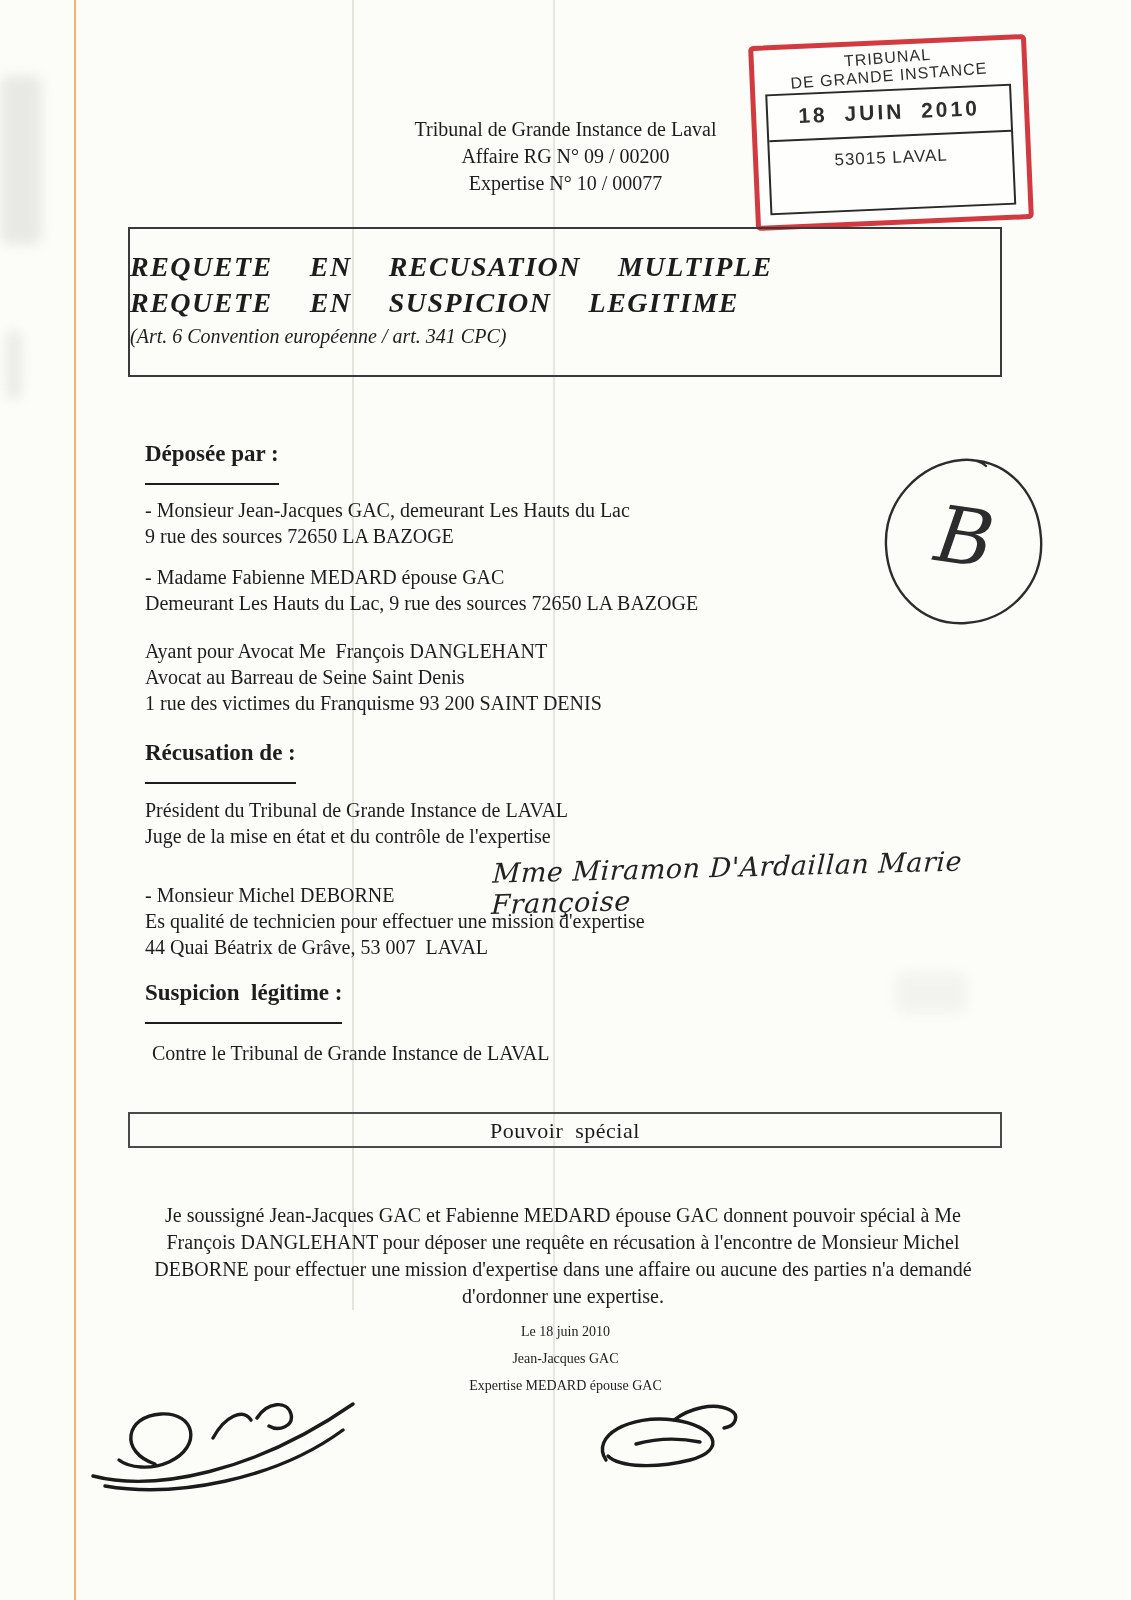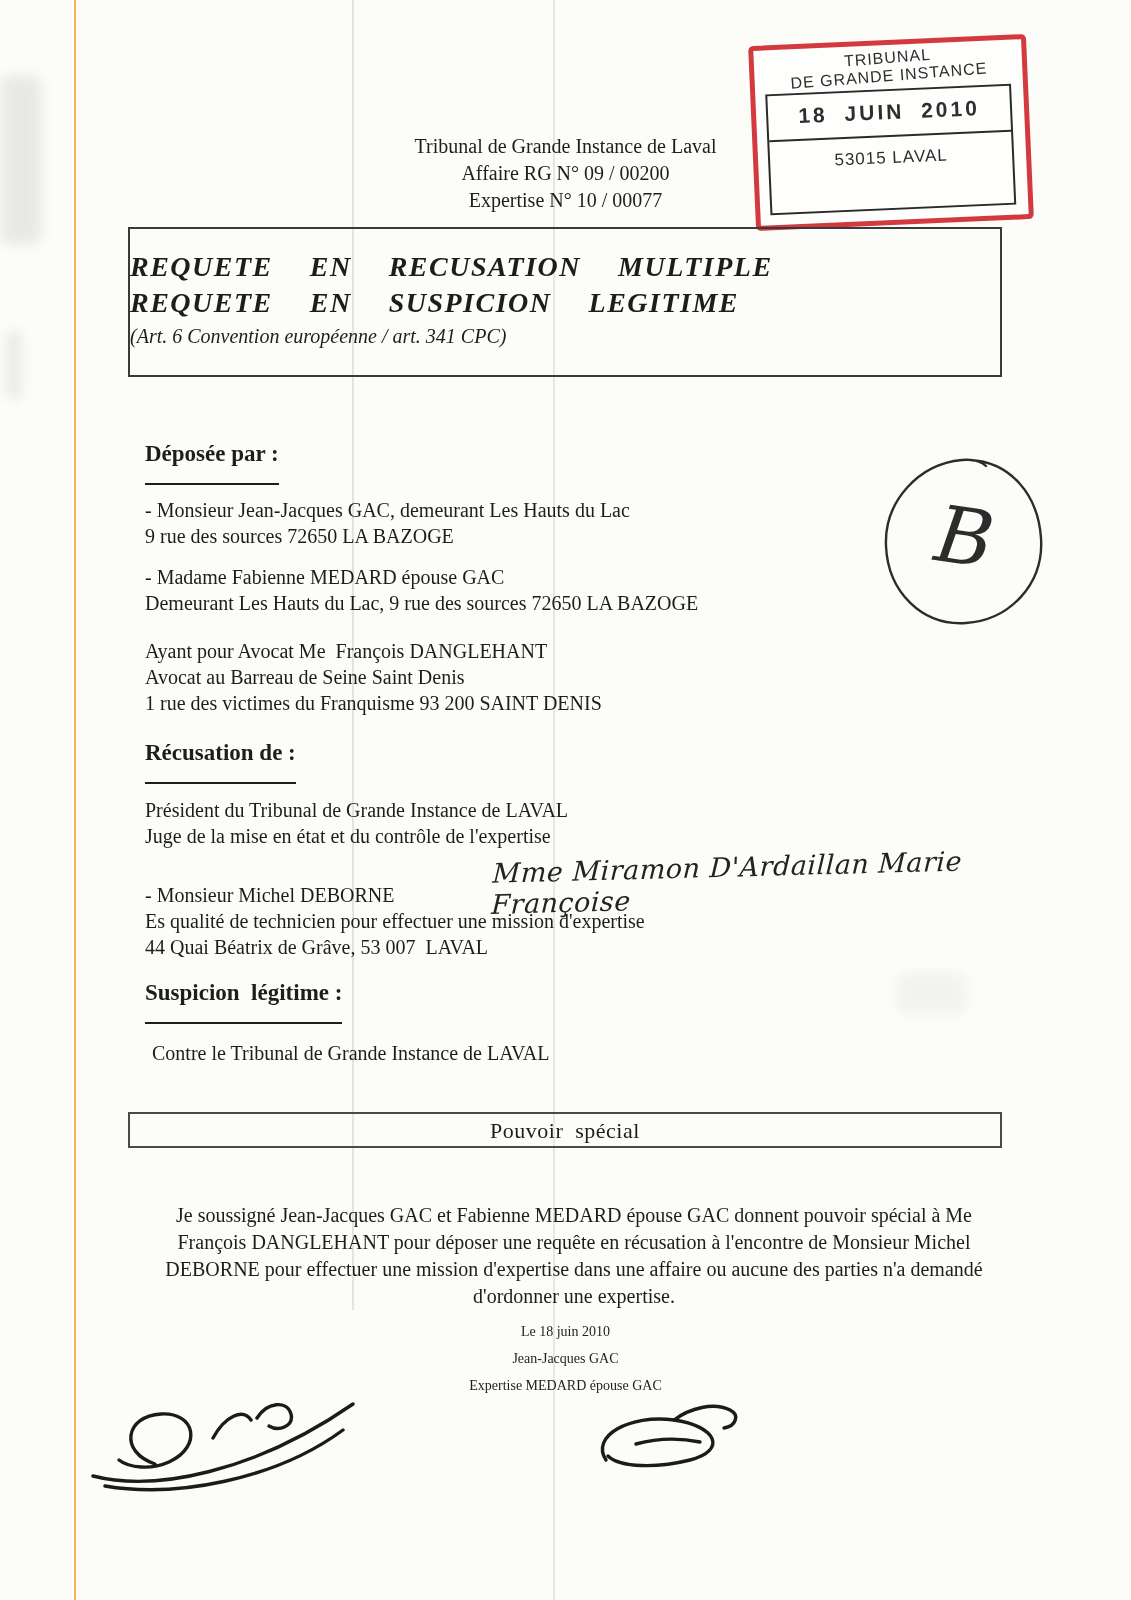--- a/index.html
+++ b/index.html
@@ -16,21 +16,21 @@
   .fold { position:absolute; top:0; width:2px; background:#cfcfc6; }
   .fold-1 { left:352px; height:1310px; opacity:.55; }
   .fold-2 { left:553px; height:1600px; opacity:.45; }
   .smudge { position:absolute; background:#bdbdb8; filter:blur(6px); border-radius:10px; }
   .smudge-1 { left:0; top:75px; width:42px; height:170px; opacity:.30; }
   .smudge-2 { left:6px; top:330px; width:16px; height:70px; opacity:.28; }
   .smudge-3 { left:895px; top:972px; width:72px; height:42px; opacity:.14; }
 
   
   .header-block { position:absolute; left:0; top:116px; width:1131px; text-align:center;
-    font-size:20px; line-height:27px;margin-top:17px; }
+    font-size:20px; line-height:27px; }
 
   
   .stamp { position:absolute; left:752px; top:40px; width:278px; height:185px;
     border:5px solid #d23a40; border-radius:5px; transform:rotate(-2.5deg);
     font-family:"Liberation Sans", sans-serif; color:#2e2e2e; background:rgba(255,255,255,.55); }
   .stamp-org { position:absolute; left:0; top:4px; width:100%; text-align:center;
     transform:rotate(-2deg); font-size:16px; line-height:18px; letter-spacing:1px; }
   .stamp-inner { position:absolute; left:10px; right:12px; top:44px; bottom:10px;
     border:2px solid #2a2a2a; }
   .stamp-date { border-bottom:2px solid #2a2a2a; padding:9px 0 11px; text-align:center;
@@ -44,21 +44,21 @@
     letter-spacing:1.5px; word-spacing:10px; }
   .title-sub { font-size:20px; font-style:italic; line-height:30px; }
 
   
   .sec-heading { position:absolute; font-size:23px; font-weight:bold; }
   .sec-heading span { border-bottom:2px solid #1d1d1d; padding-bottom:17px; }
   .body-para { position:absolute; left:145px; font-size:20px; line-height:26px; }
 
   .pouvoir-box { position:absolute; left:128px; top:1112px; width:874px; height:36px;
     border:2px solid #4a4a4a; text-align:center; font-size:22px; line-height:33px; letter-spacing:.5px; }
-  .pouvoir-para { position:absolute; left:143px; top:1202px; width:862px; text-align:center;
+  .pouvoir-para { position:absolute; left:132px; top:1202px; width:862px; text-align:center;
     font-size:20px; line-height:27px; }
   .closing-block { position:absolute; left:0; top:1318px; width:1131px; text-align:center;
     font-size:14px; line-height:27px; }
 
   
   .hand-note { position:absolute; left:492px; top:850px; width:600px;
     font-family:"DejaVu Serif", serif; font-style:italic; font-size:27px; color:#232323;
     transform:rotate(-1.5deg) skewX(-4deg); letter-spacing:.5px; }
   .circled-letter { position:absolute; left:878px; top:452px; width:172px; height:180px; }
   .sig { position:absolute; }

